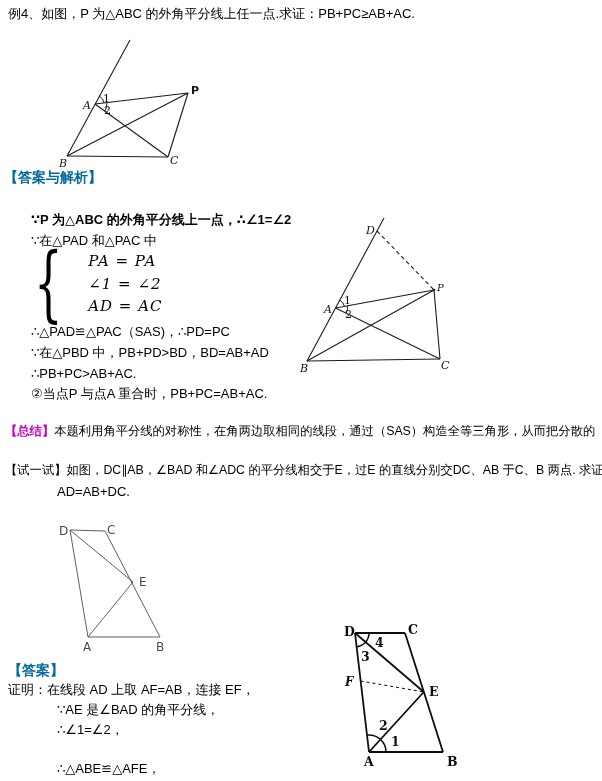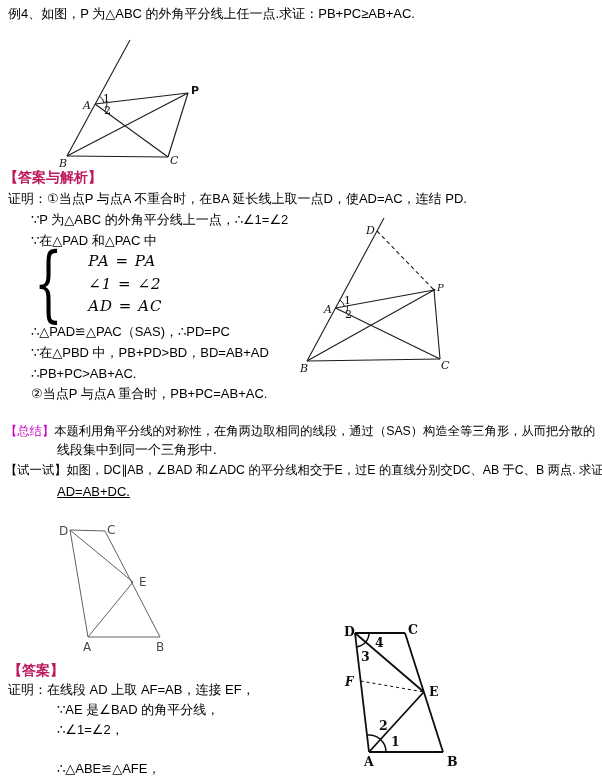--- a/index.html
+++ b/index.html
@@ -3,22 +3,22 @@
 <meta charset="utf-8">
 <style>
   html,body{margin:0;padding:0;background:#fff;}
   .page{
     position:relative;width:602px;height:781px;background:#ffffff;
     font-family:"Liberation Sans","DejaVu Sans",sans-serif;color:#000;
     overflow:hidden;
   }
   .t{position:absolute;white-space:nowrap;font-size:13px;line-height:16px;}
   .fs12{font-size:12.3px;}
-  .head{font-weight:bold;font-size:14px;color:#be185d;}
-  .tag{font-weight:normal;color:#c800c8;}
+  .head{font-weight:bold;font-size:14px;color:#0369a1;}
+  .tag{font-weight:bold;color:#c800c8;}
   .sys{position:absolute;display:flex;align-items:center;}
   .brace{
     font-family:"DejaVu Serif",serif;font-size:82px;line-height:64px;
     transform:scaleX(0.55);transform-origin:left center;font-weight:400;
   }
   .eqs{display:flex;flex-direction:column;margin-left:2px;}
   .eq{
     font-family:"DejaVu Serif",serif;font-style:italic;font-size:15px;
     line-height:22.5px;letter-spacing:1px;
   }
@@ -56,22 +56,21 @@
     <text class="lab" x="28" y="75">A</text>
     <text class="num" x="48" y="68">1</text>
     <text class="num" x="49" y="80">2</text>
     <text class="lab" x="4" y="133">B</text>
     <text class="lab" x="115" y="130">C</text>
     <text class="labP" x="136" y="60">P</text>
   </svg>
 
   <div class="t head" style="left:4px;top:169px;">【答案与解析】</div>
 
-  <div class="t" style="left:8px;top:191px;">证明：①当点P 与点A 不重合时，在BA 延长线上取一点D，使AD=AC，连结 PD.</div>
-  <div class="t" style="left:31px;top:212px;">∵P 为△ABC 的外角平分线上一点，∴∠1=∠2</div>
+  <div class="t" style="left:31px;top:212px;font-weight:bold;">∵P 为△ABC 的外角平分线上一点，∴∠1=∠2</div>
   <div class="t" style="left:31px;top:233px;">∵在△PAD 和△PAC 中</div>
 
   <div class="sys" style="left:34px;top:250px;">
     <span class="brace">{</span>
     <span class="eqs">
       <span class="eq">PA = PA</span>
       <span class="eq">∠1 = ∠2</span>
       <span class="eq">AD = AC</span>
     </span>
   </div>
@@ -97,24 +96,23 @@
     <text class="lab" x="29" y="99">A</text>
     <text class="num" x="49" y="90">1</text>
     <text class="num" x="50" y="104">2</text>
     <text class="lab" x="5" y="158">B</text>
     <text class="lab" x="146" y="155">C</text>
   </svg>
 
   <div class="t fs12" style="left:5px;top:423px;">
     <span class="tag">【总结】</span><span>本题利用角平分线的对称性，在角两边取相同的线段，通过（SAS）构造全等三角形，从而把分散的</span>
   </div>
-  <div class="t" style="left:57px;top:442px;">线段集中到同一个三角形中.</div>
 
   <div class="t fs12" style="left:5px;top:462px;">【试一试】如图，DC∥AB，∠BAD 和∠ADC 的平分线相交于E，过E 的直线分别交DC、AB 于C、B 两点.  求证：</div>
-  <div class="t" style="left:57px;top:484px;text-decoration:underline;">AD=AB+DC.</div>
+  <div class="t" style="left:57px;top:484px;">AD=AB+DC.</div>
 
   <svg width="125" height="145" style="left:55px;top:515px;">
     <line class="ln-light" x1="15" y1="15" x2="50" y2="16"></line>
     <line class="ln-light" x1="15" y1="15" x2="33" y2="122"></line>
     <line class="ln-light" x1="15" y1="15" x2="78" y2="67"></line>
     <line class="ln-light" x1="50" y1="16" x2="105" y2="122"></line>
     <line class="ln-light" x1="33" y1="122" x2="78" y2="67"></line>
     <line class="ln-light" x1="33" y1="122" x2="105" y2="122"></line>
     <text class="lab3" x="4" y="20">D</text>
     <text class="lab3" x="52" y="19">C</text>

